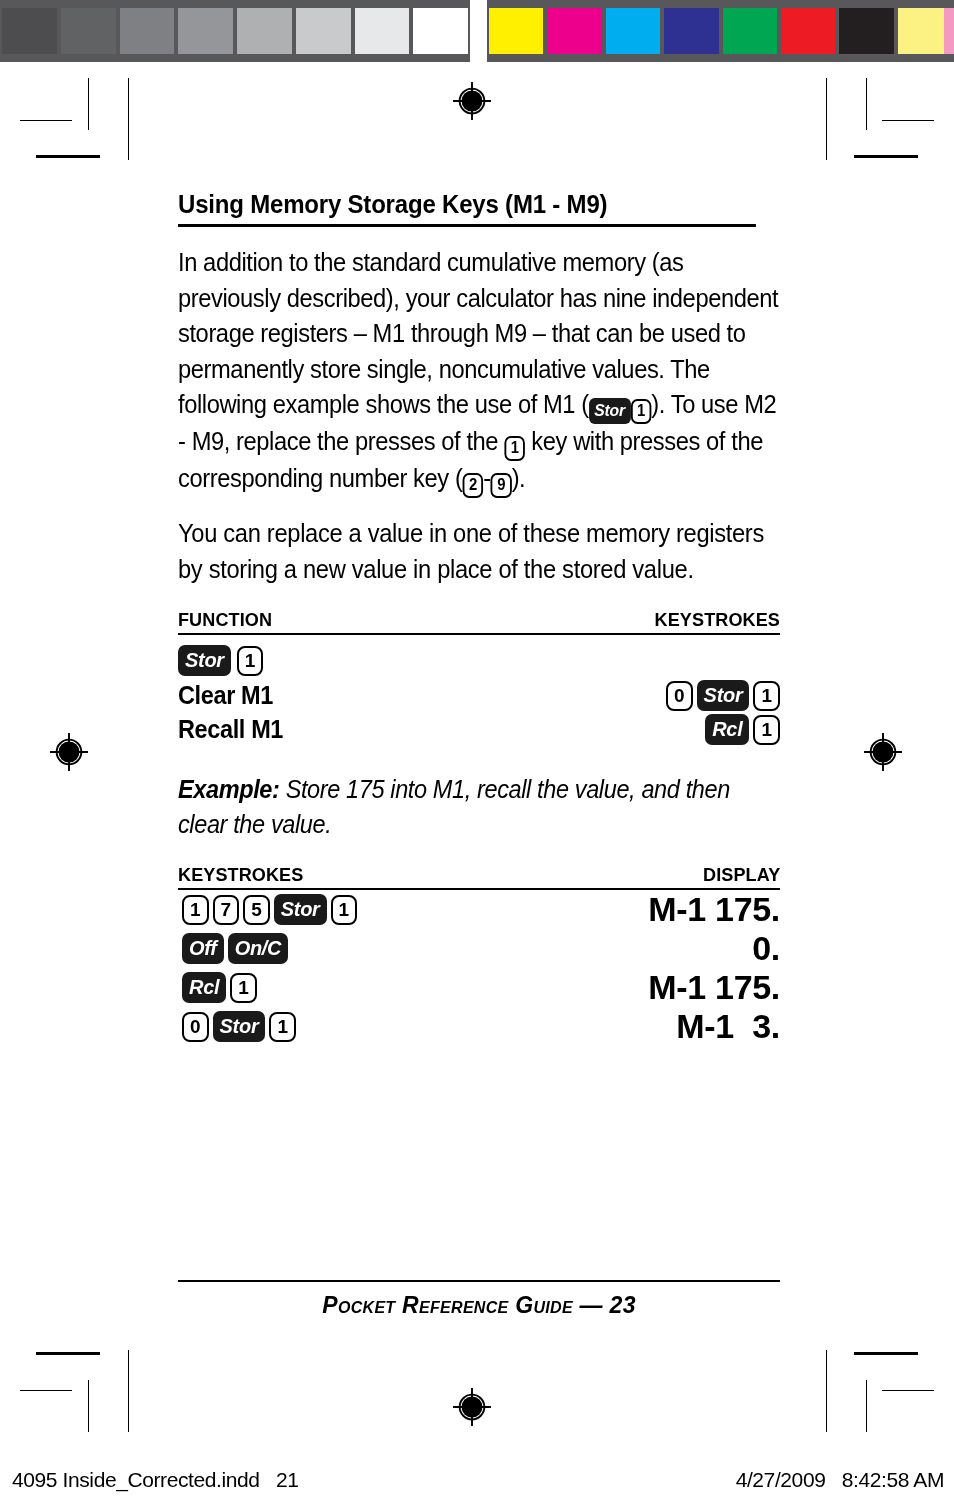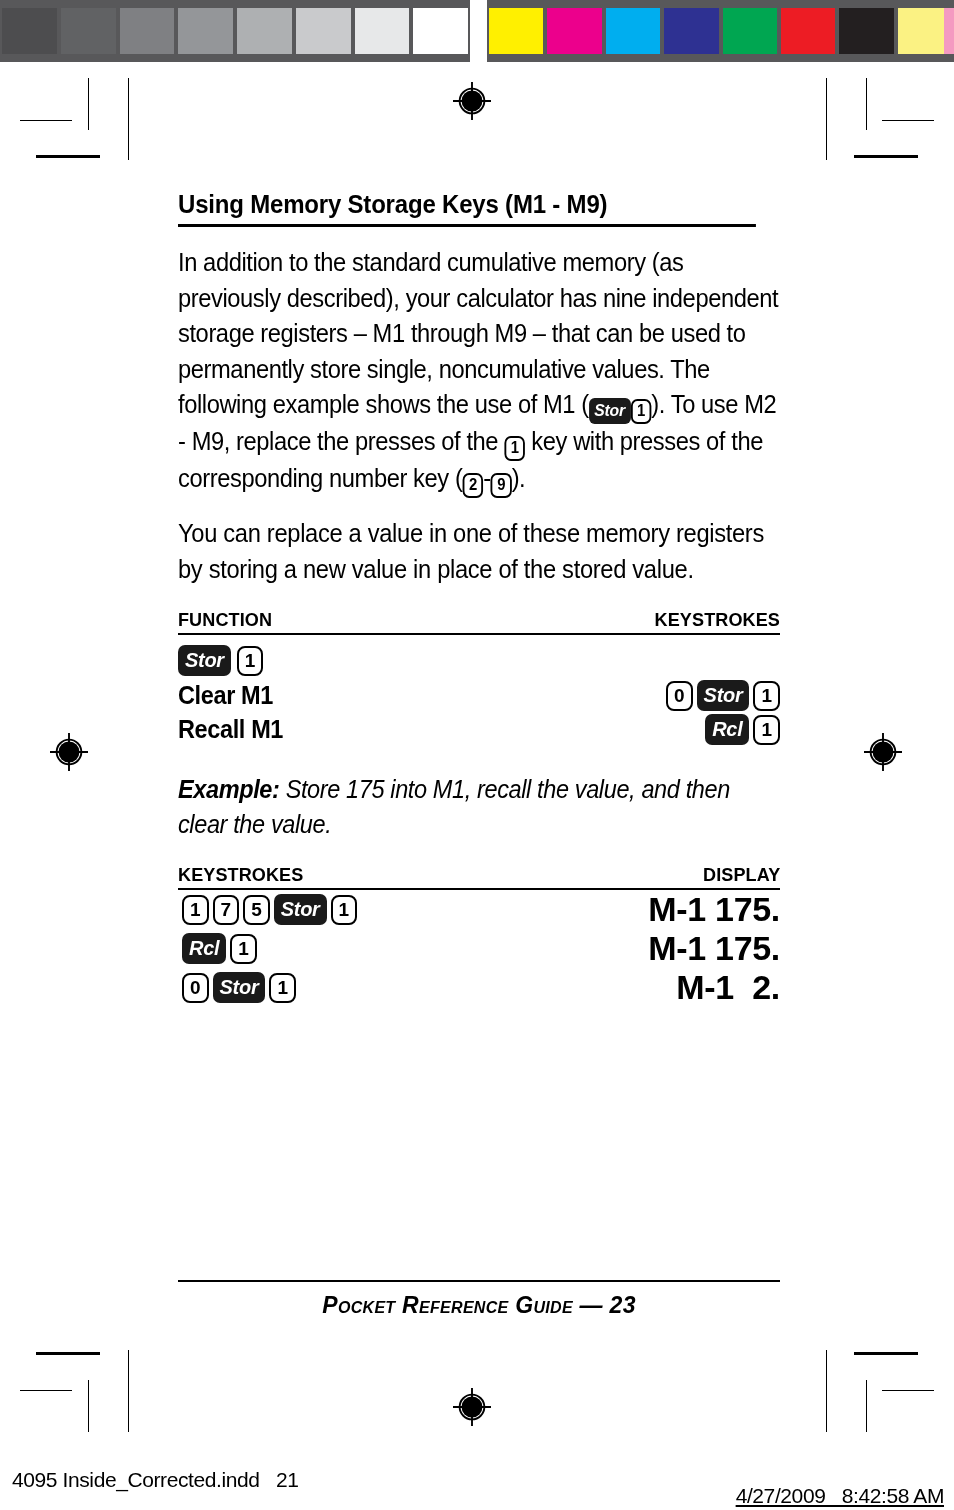--- a/index.html
+++ b/index.html
@@ -220,21 +220,21 @@
   #slug {
     position: absolute;
     left: 0;
     top: 1468px;
     width: 954px;
     height: 34px;
     font-size: 21px;
     letter-spacing: -0.4px;
   }
   #slug .s-left  { position: absolute; left: 12px;  top: 0; white-space: pre; }
-  #slug .s-right { position: absolute; right: 10px; top: 16px; white-space: pre; text-decoration: underline; }
+  #slug .s-right { position: absolute; right: 10px; top: 0; white-space: pre; }
 </style>
 </head>
 <body>
 
 <div id="colorbar">
   <div class="bar-group" id="gray-group">
       <div class="swatch" style="background: rgb(77, 77, 79);"></div>
       <div class="swatch" style="background: rgb(97, 98, 100);"></div>
       <div class="swatch" style="background: rgb(127, 128, 131);"></div>
       <div class="swatch" style="background: rgb(148, 150, 153);"></div>
@@ -359,33 +359,39 @@
       <span class="right">DISPLAY</span>
     </div>
 
     <div class="row">
       <span class="keys">
         <span class="key num">1</span><span class="key num">7</span><span class="key num">5</span><span class="key dark">Stor</span><span class="key num">1</span>
       </span>
       <span class="disp">M-1 175.</span>
     </div>
 
+    <div class="row">
+      <span class="keys">
+        <span class="key dark">Off</span><span class="key dark">On/C</span>
+      </span>
+      <span class="disp">0.</span>
+    </div>
 
     <div class="row">
       <span class="keys">
         <span class="key dark">Rcl</span><span class="key num">1</span>
       </span>
       <span class="disp">M-1 175.</span>
     </div>
 
     <div class="row">
       <span class="keys">
         <span class="key num">0</span><span class="key dark">Stor</span><span class="key num">1</span>
       </span>
-      <span class="disp">M-1  2.</span>
+      <span class="disp">M-1  3.</span>
     </div>
   </div>
 </div>
 
 <div id="footer">
   <span id="footer-text">Pocket Reference Guide — 23</span>
 </div>
 
 <div id="slug">
   <span class="s-left">4095 Inside_Corrected.indd   21</span>

